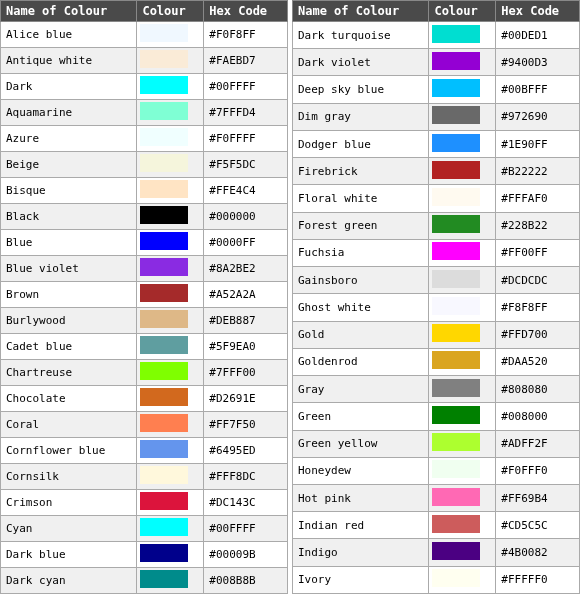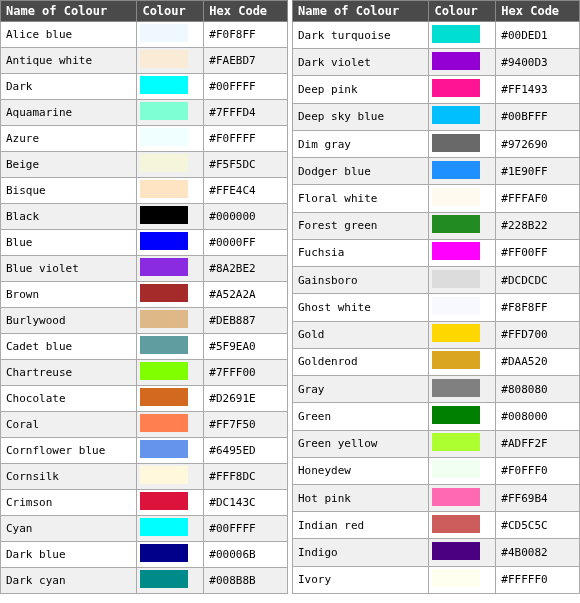--- a/index.html
+++ b/index.html
@@ -156,21 +156,21 @@
           <td>#DC143C</td>
         </tr>
         <tr>
           <td>Cyan</td>
           <td style="padding: 2px 3px;"><span class="color-swatch" style="background-color: rgb(0, 255, 255);"></span></td>
           <td>#00FFFF</td>
         </tr>
         <tr>
           <td>Dark blue</td>
           <td style="padding: 2px 3px;"><span class="color-swatch" style="background-color: rgb(0, 0, 139);"></span></td>
-          <td>#00006B</td>
+          <td>#00009B</td>
         </tr>
         <tr>
           <td>Dark cyan</td>
           <td style="padding: 2px 3px;"><span class="color-swatch" style="background-color: rgb(0, 139, 139);"></span></td>
           <td>#008B8B</td>
         </tr>
       </tbody>
     </table>
   <div class="divider"></div>
   <table class="color-table" id="right-table">
@@ -186,38 +186,38 @@
           <td>Dark turquoise</td>
           <td style="padding: 2px 3px;"><span class="color-swatch" style="background-color: rgb(0, 222, 209);"></span></td>
           <td>#00DED1</td>
         </tr>
         <tr>
           <td>Dark violet</td>
           <td style="padding: 2px 3px;"><span class="color-swatch" style="background-color: rgb(148, 0, 211);"></span></td>
           <td>#9400D3</td>
         </tr>
         <tr>
-          <td>Deep pink</td>
-          <td style="padding: 2px 3px;"><span class="color-swatch" style="background-color: rgb(255, 20, 147);"></span></td>
-          <td>#FF1493</td>
-        </tr>
-        <tr>
           <td>Deep sky blue</td>
           <td style="padding: 2px 3px;"><span class="color-swatch" style="background-color: rgb(0, 191, 255);"></span></td>
           <td>#00BFFF</td>
         </tr>
         <tr>
           <td>Dim gray</td>
           <td style="padding: 2px 3px;"><span class="color-swatch" style="background-color: rgb(105, 105, 105);"></span></td>
           <td>#972690</td>
         </tr>
         <tr>
           <td>Dodger blue</td>
           <td style="padding: 2px 3px;"><span class="color-swatch" style="background-color: rgb(30, 144, 255);"></span></td>
           <td>#1E90FF</td>
+        </tr>
+        <tr>
+          <td>Firebrick</td>
+          <td style="padding: 2px 3px;"><span class="color-swatch" style="background-color: rgb(178, 34, 34);"></span></td>
+          <td>#B22222</td>
         </tr>
         <tr>
           <td>Floral white</td>
           <td style="padding: 2px 3px;"><span class="color-swatch" style="background-color: rgb(255, 250, 240);"></span></td>
           <td>#FFFAF0</td>
         </tr>
         <tr>
           <td>Forest green</td>
           <td style="padding: 2px 3px;"><span class="color-swatch" style="background-color: rgb(34, 139, 34);"></span></td>
           <td>#228B22</td>

